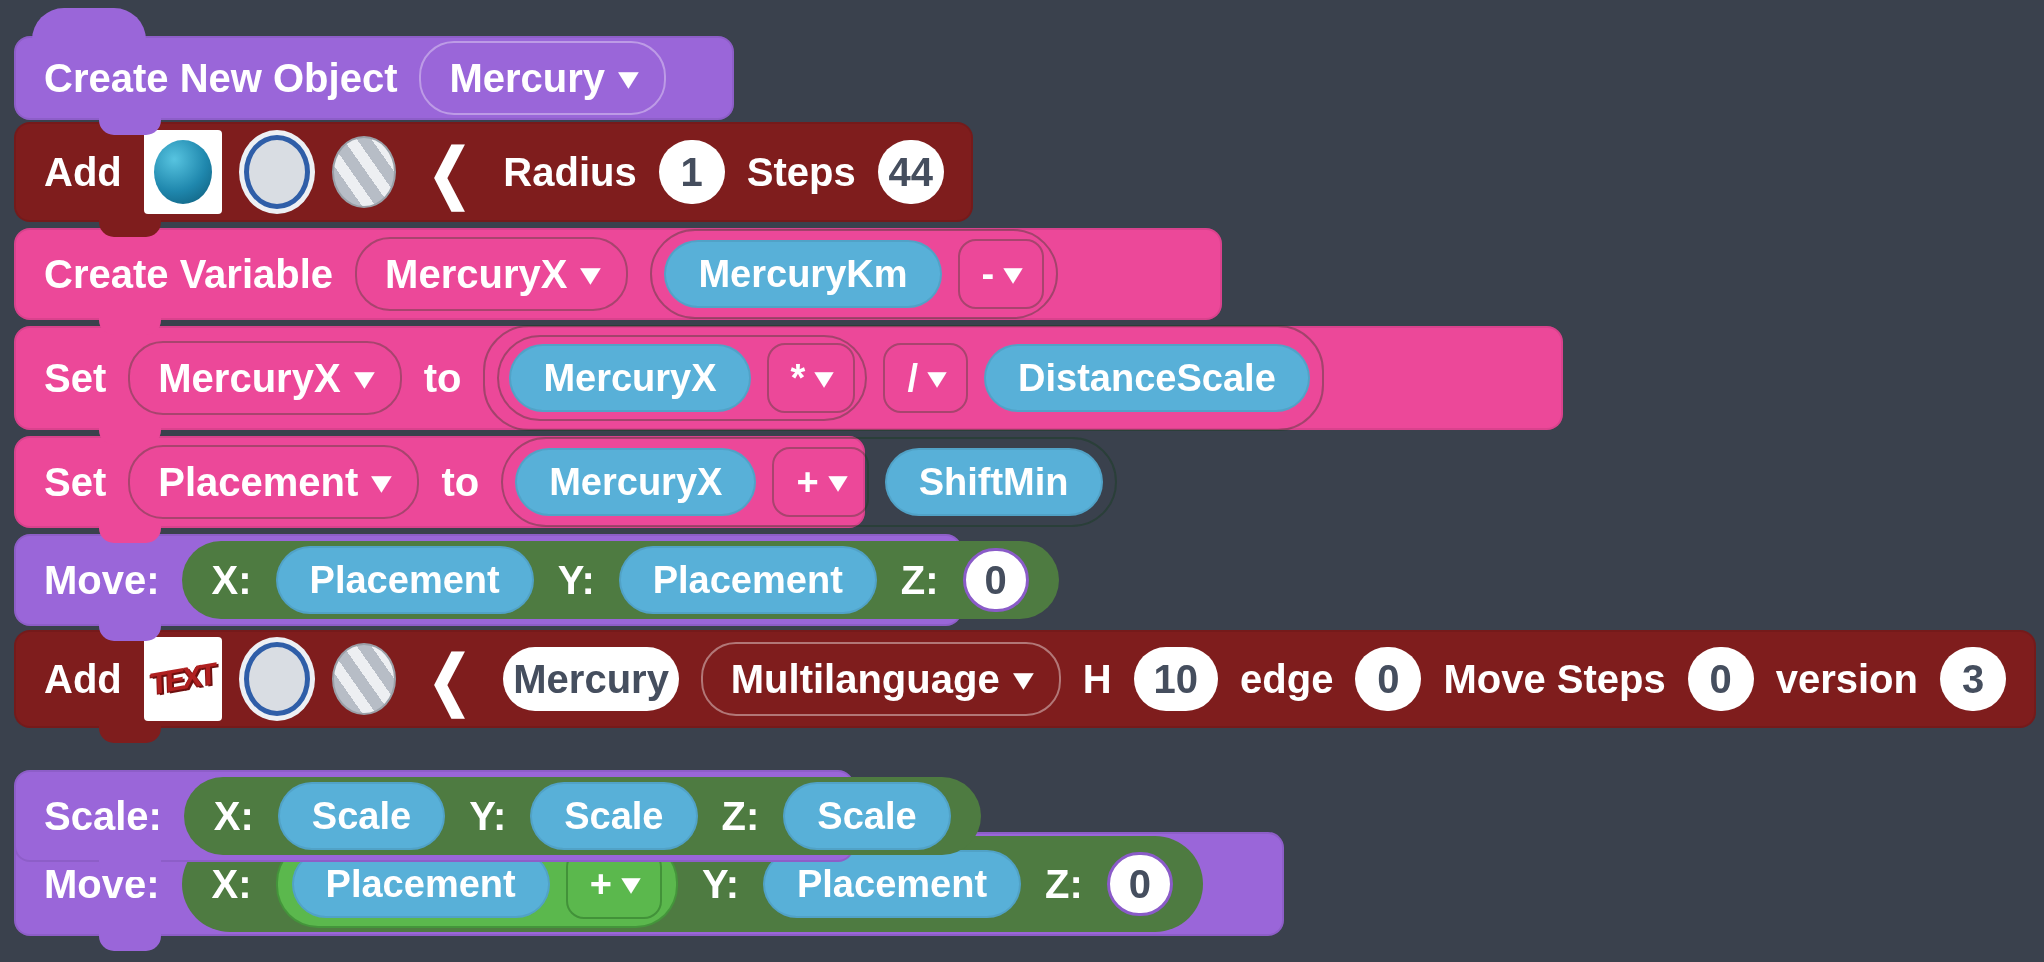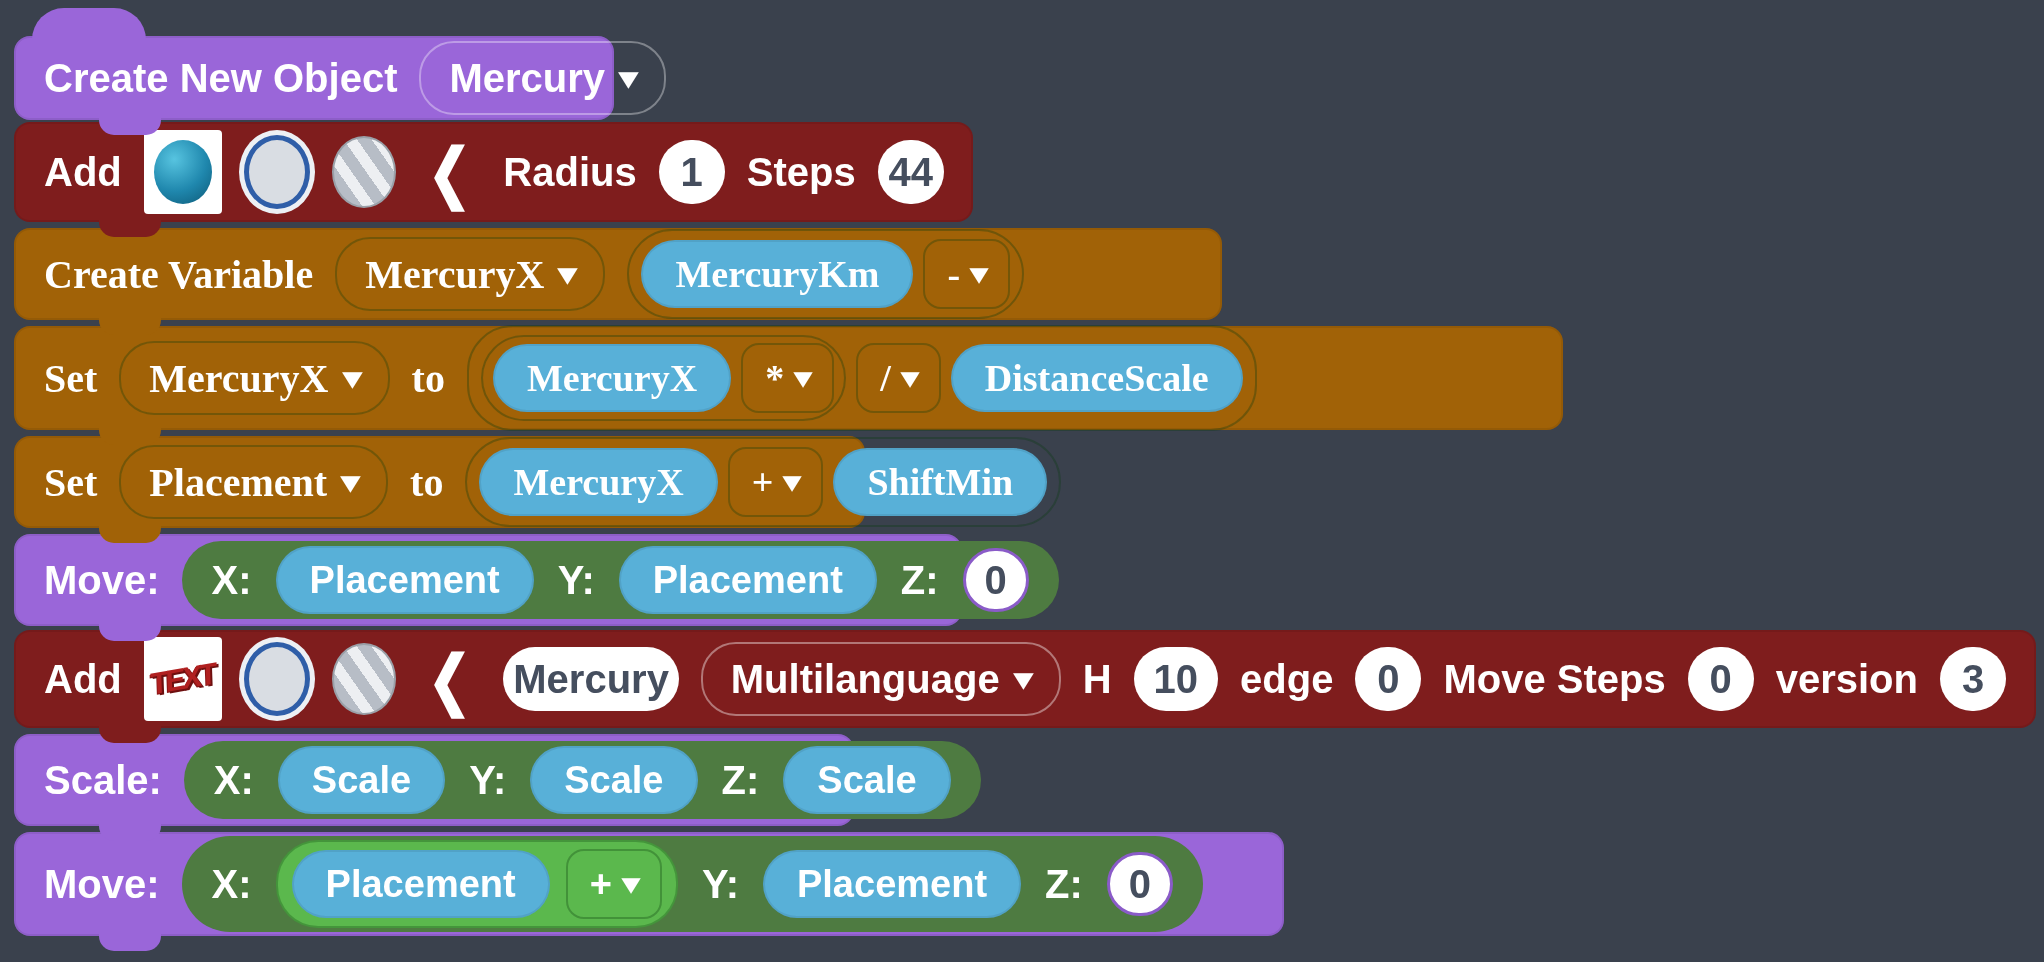--- a/index.html
+++ b/index.html
@@ -13,34 +13,34 @@
     padding:0 30px;border-radius:16px;font-size:40px;box-sizing:border-box;
     box-shadow:inset 0 0 0 2px rgba(0,0,0,0.08);
   }
   
   .block::after{
     content:"";position:absolute;left:85px;top:calc(100% - 2px);width:62px;height:17px;
     background:inherit;border-radius:0 0 15px 15px;
   }
   .purple{background:#9A66D9;}
   .blue{background:#7f1d1d;}
-  .green{background:#a16207;font-family:Liberation Serif, serif;}
-
-  .b1{top:36px;height:84px;width:600px;z-index:9;}
+  .green{background:#ec4899;}
+
+  .b1{top:36px;height:84px;width:720px;z-index:9;}
   .b1::before{ 
     content:"";position:absolute;left:18px;top:-28px;width:114px;height:32px;
     background:inherit;border-radius:60px 60px 0 0;
   }
   .b2{top:122px;height:100px;width:959px;z-index:8;}
   .b3{top:228px;height:92px;width:1208px;z-index:7;}
   .b4{top:326px;height:104px;width:1549px;z-index:6;}
   .b5{top:436px;height:92px;width:851px;z-index:5;}
   .b6{top:534px;height:92px;width:948px;z-index:4;}
   .b7{top:630px;height:98px;width:2022px;z-index:3;}
-  .b8{top:734px;height:92px;width:840px;z-index:2;text-align:right;}
+  .b8{top:770px;height:92px;width:840px;z-index:2;text-align:right;}
   .b9{top:832px;height:104px;width:1270px;z-index:1;}
 
   .dd{display:flex;align-items:center;gap:16px;height:70px;padding:0 28px;
       border-radius:35px;font-size:40px;white-space:nowrap;}
   .dd .caret{font-size:30px;transform:scaleX(1.25);line-height:1;}
   .dd.on-purple{border:2px solid rgba(255,255,255,0.35);}
   .dd.on-green{border:2px solid rgba(10,60,14,0.30);}
   .dd.on-blue{border:2px solid rgba(255,255,255,0.40);text-align:center;}
 
   .opdd{display:flex;align-items:center;gap:12px;height:66px;padding:0 22px;
@@ -50,21 +50,21 @@
   .vpill{display:flex;align-items:center;justify-content:center;height:68px;
          padding:0 34px;border-radius:34px;background:#58B0D8;font-size:38px;
          box-shadow:inset 0 0 0 2px rgba(0,0,0,0.08);white-space:nowrap;}
 
   .npill{display:flex;align-items:center;justify-content:center;min-width:66px;height:64px;
          padding:0 18px;border-radius:32px;background:#fff;color:#454E5E;font-size:40px;
          box-sizing:border-box;}
   .npill.pb{border:3px solid #8A5BC8;}
   .npill.wide{padding:0 24px;}
 
-  .opwrap{display:flex;align-items:center;gap:10px;border:2px solid rgba(10,60,14,0.32);
+  .opwrap{display:flex;align-items:center;gap:16px;border:2px solid rgba(10,60,14,0.32);
           border-radius:46px;padding:8px 12px;}
   .opwrap .opwrap{padding:6px 10px;}
 
   .panel{display:flex;align-items:center;gap:24px;background:#4E7B41;border-radius:40px;
          height:78px;padding:0 30px;}
   .b9 .panel{height:96px;border-radius:48px;}
   .opbright{display:flex;align-items:center;gap:16px;background:#5BB84D;
             border:2px solid rgba(10,60,14,0.28);border-radius:42px;height:84px;padding:0 14px;}
 
   .thumb{width:78px;height:84px;background:#fff;border-radius:4px;display:flex;

